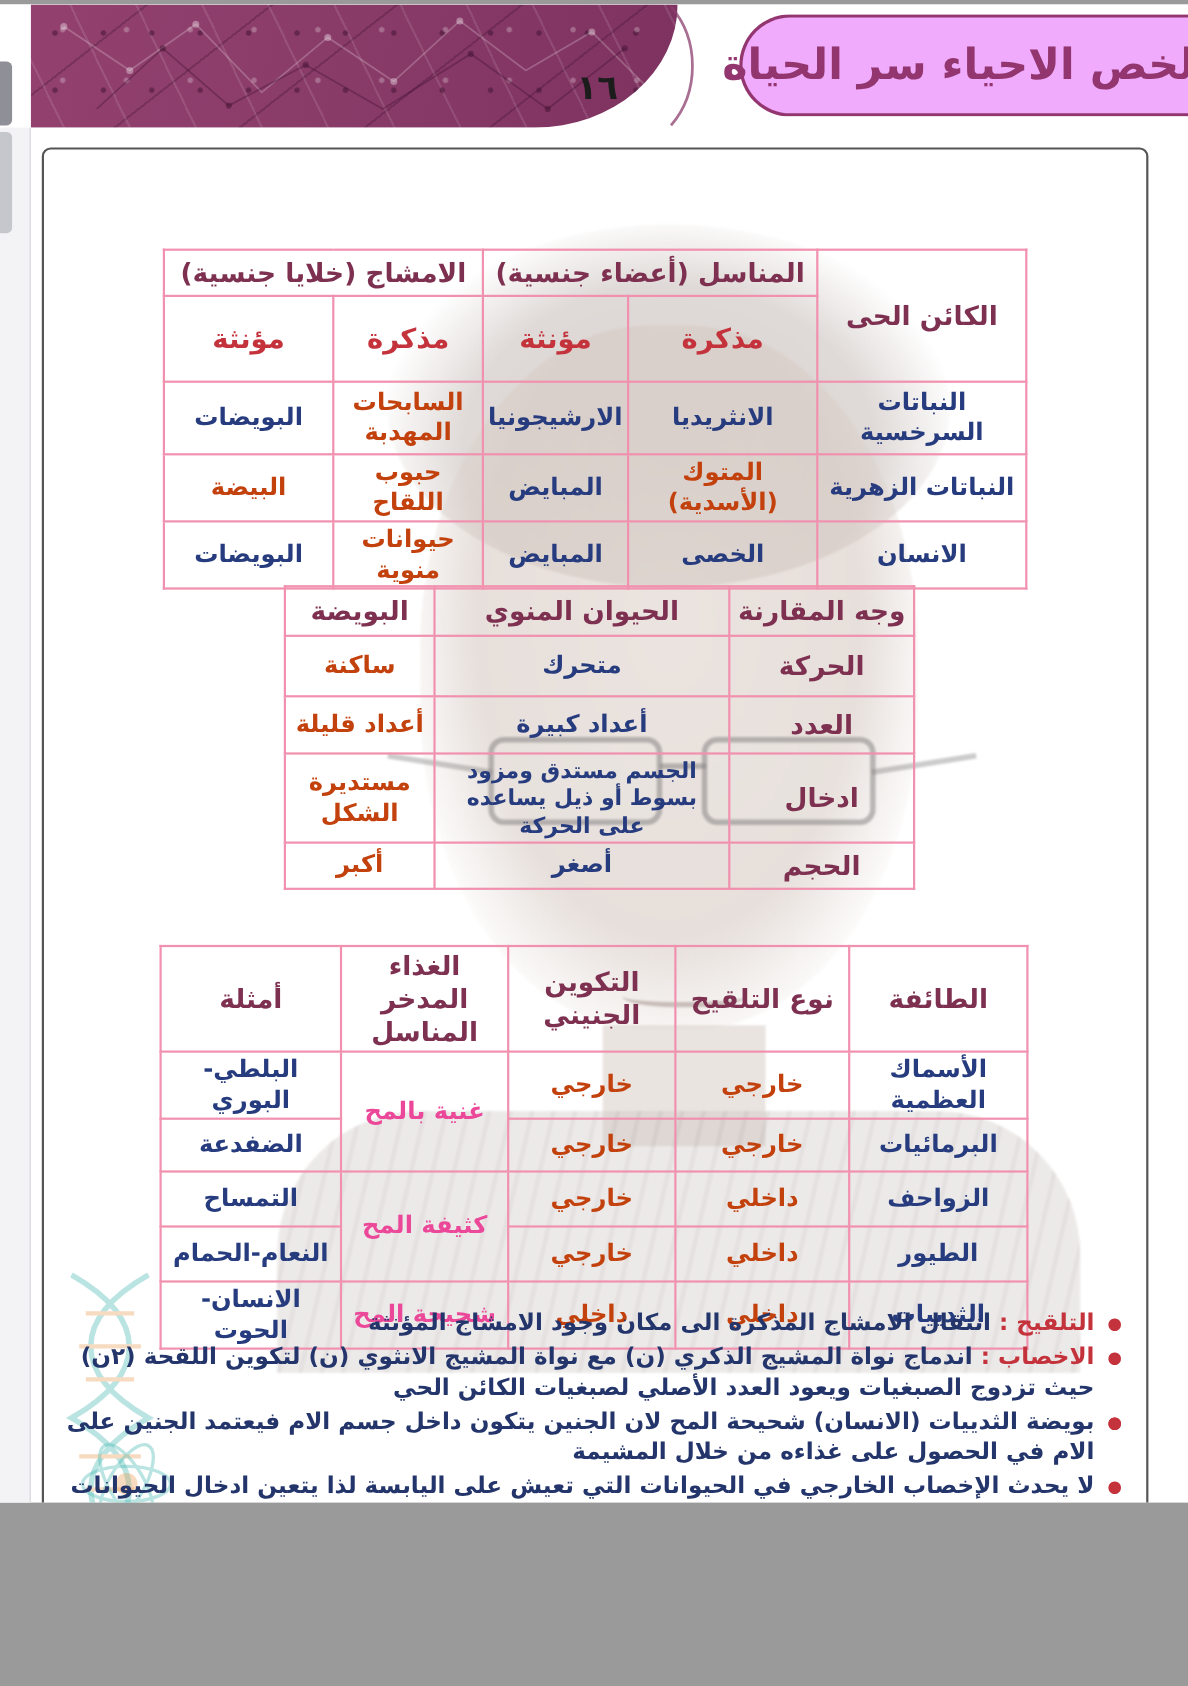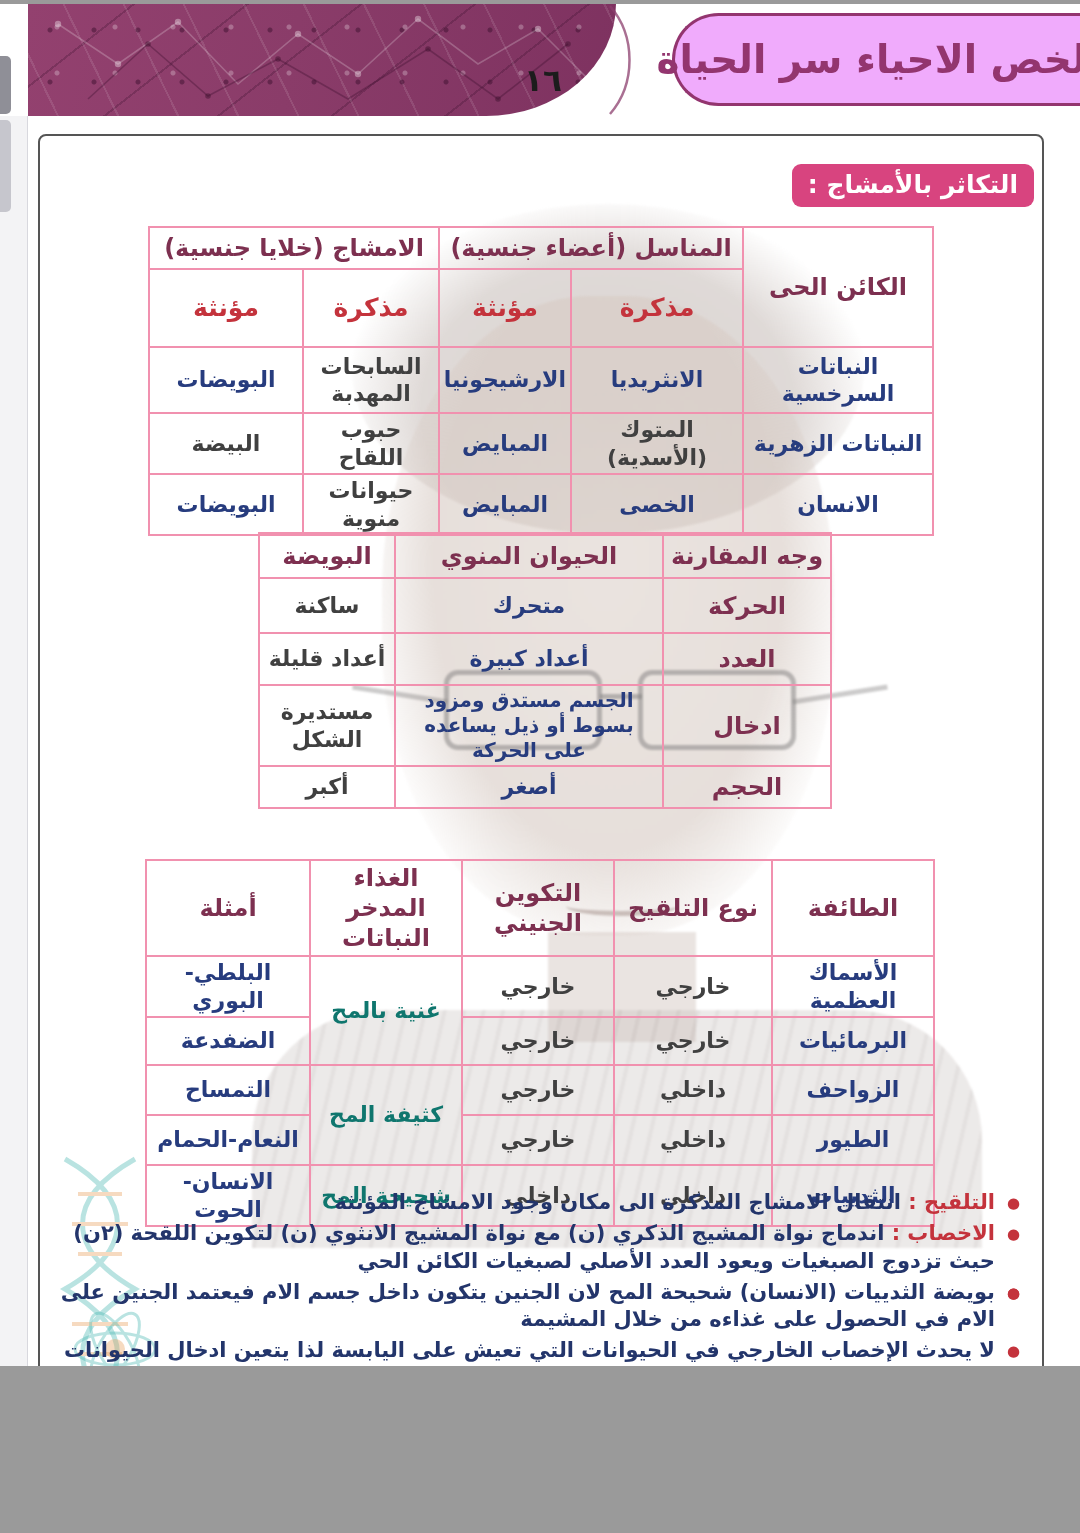--- a/index.html
+++ b/index.html
@@ -74,22 +74,22 @@
   
   .tbl { position:absolute; border-collapse:collapse; table-layout:fixed; z-index:2; direction:rtl; }
   .tbl th, .tbl td { border:2.5px solid #f191af; text-align:center; vertical-align:middle;
     font-weight:bold; padding:2px 4px; line-height:1.25; background:transparent; }
   .t1 { left:148px; top:222px; width:784px; }
   .t2 { left:258px; top:528px; width:572px; }
   .t3 { left:145px; top:855px; width:788px; }
   .c-hm   { color:#7d3050; font-size:24px; }
   .c-red  { color:#c4333c; font-size:25px; }
   .c-navy { color:#273c7e; font-size:22px; }
-  .c-mar  { color:#404040; font-size:22px;border-radius:20px; }
-  .c-red2 { color:#0f766e; font-size:22px; }
+  .c-mar  { color:#c2410c; font-size:22px;border-radius:20px; }
+  .c-red2 { color:#ec4899; font-size:22px; }
   .small  { font-size:20px; }
 
   
   .notes { position:absolute; left:60px; top:1185px; width:962px; z-index:2;
     direction:rtl; list-style:none; }
   .note { position:relative; padding-right:27px; margin-bottom:4px;
     font-size:21px; font-weight:bold; line-height:1.3; color:#23356b; text-align:right; }
   .note .dot { position:absolute; right:2px; top:5px; color:#c4333c; font-size:15px; }
   .note .lbl { color:#c4333c; }
 
@@ -168,21 +168,20 @@
     <svg class="banner-echo" width="46" height="112" viewBox="0 0 46 112">
       <path d="M10 2 C 36 32, 36 80, 10 110" stroke="#8c3f6d" stroke-width="2.5" fill="none" opacity="0.75"></path>
     </svg>
     <div class="page-num">١٦</div>
     <div class="title-pill">
       <div class="page-title">ملخص الاحياء سر الحياة</div>
     </div>
   </div>
 
   <div class="frame"></div>
-  <div class="badge">التكاثر بالأمشاج :</div>
 
   <table class="tbl t1" dir="rtl">
     <colgroup>
         <col style="width:190px">
         <col style="width:172px">
         <col style="width:132px">
         <col style="width:136px">
         <col style="width:154px">
       </colgroup>
     <tbody>
@@ -262,21 +261,21 @@
         <col style="width:158px">
         <col style="width:152px">
         <col style="width:152px">
         <col style="width:164px">
       </colgroup>
     <tbody>
         <tr style="height:62px">
       <th class="c-hm">الطائفة</th>
       <th class="c-hm">نوع التلقيح</th>
       <th class="c-hm">التكوين الجنيني</th>
-      <th class="c-hm">الغذاء المدخر النباتات</th>
+      <th class="c-hm">الغذاء المدخر المناسل</th>
       <th class="c-hm">أمثلة</th>
     </tr>
     <tr style="height:50px">
       <td class="c-navy">الأسماك العظمية</td>
       <td class="c-mar">خارجي</td>
       <td class="c-mar">خارجي</td>
       <td class="c-red2" rowspan="2">غنية بالمح</td>
       <td class="c-navy">البلطي-البوري</td>
     </tr>
     <tr style="height:48px">

